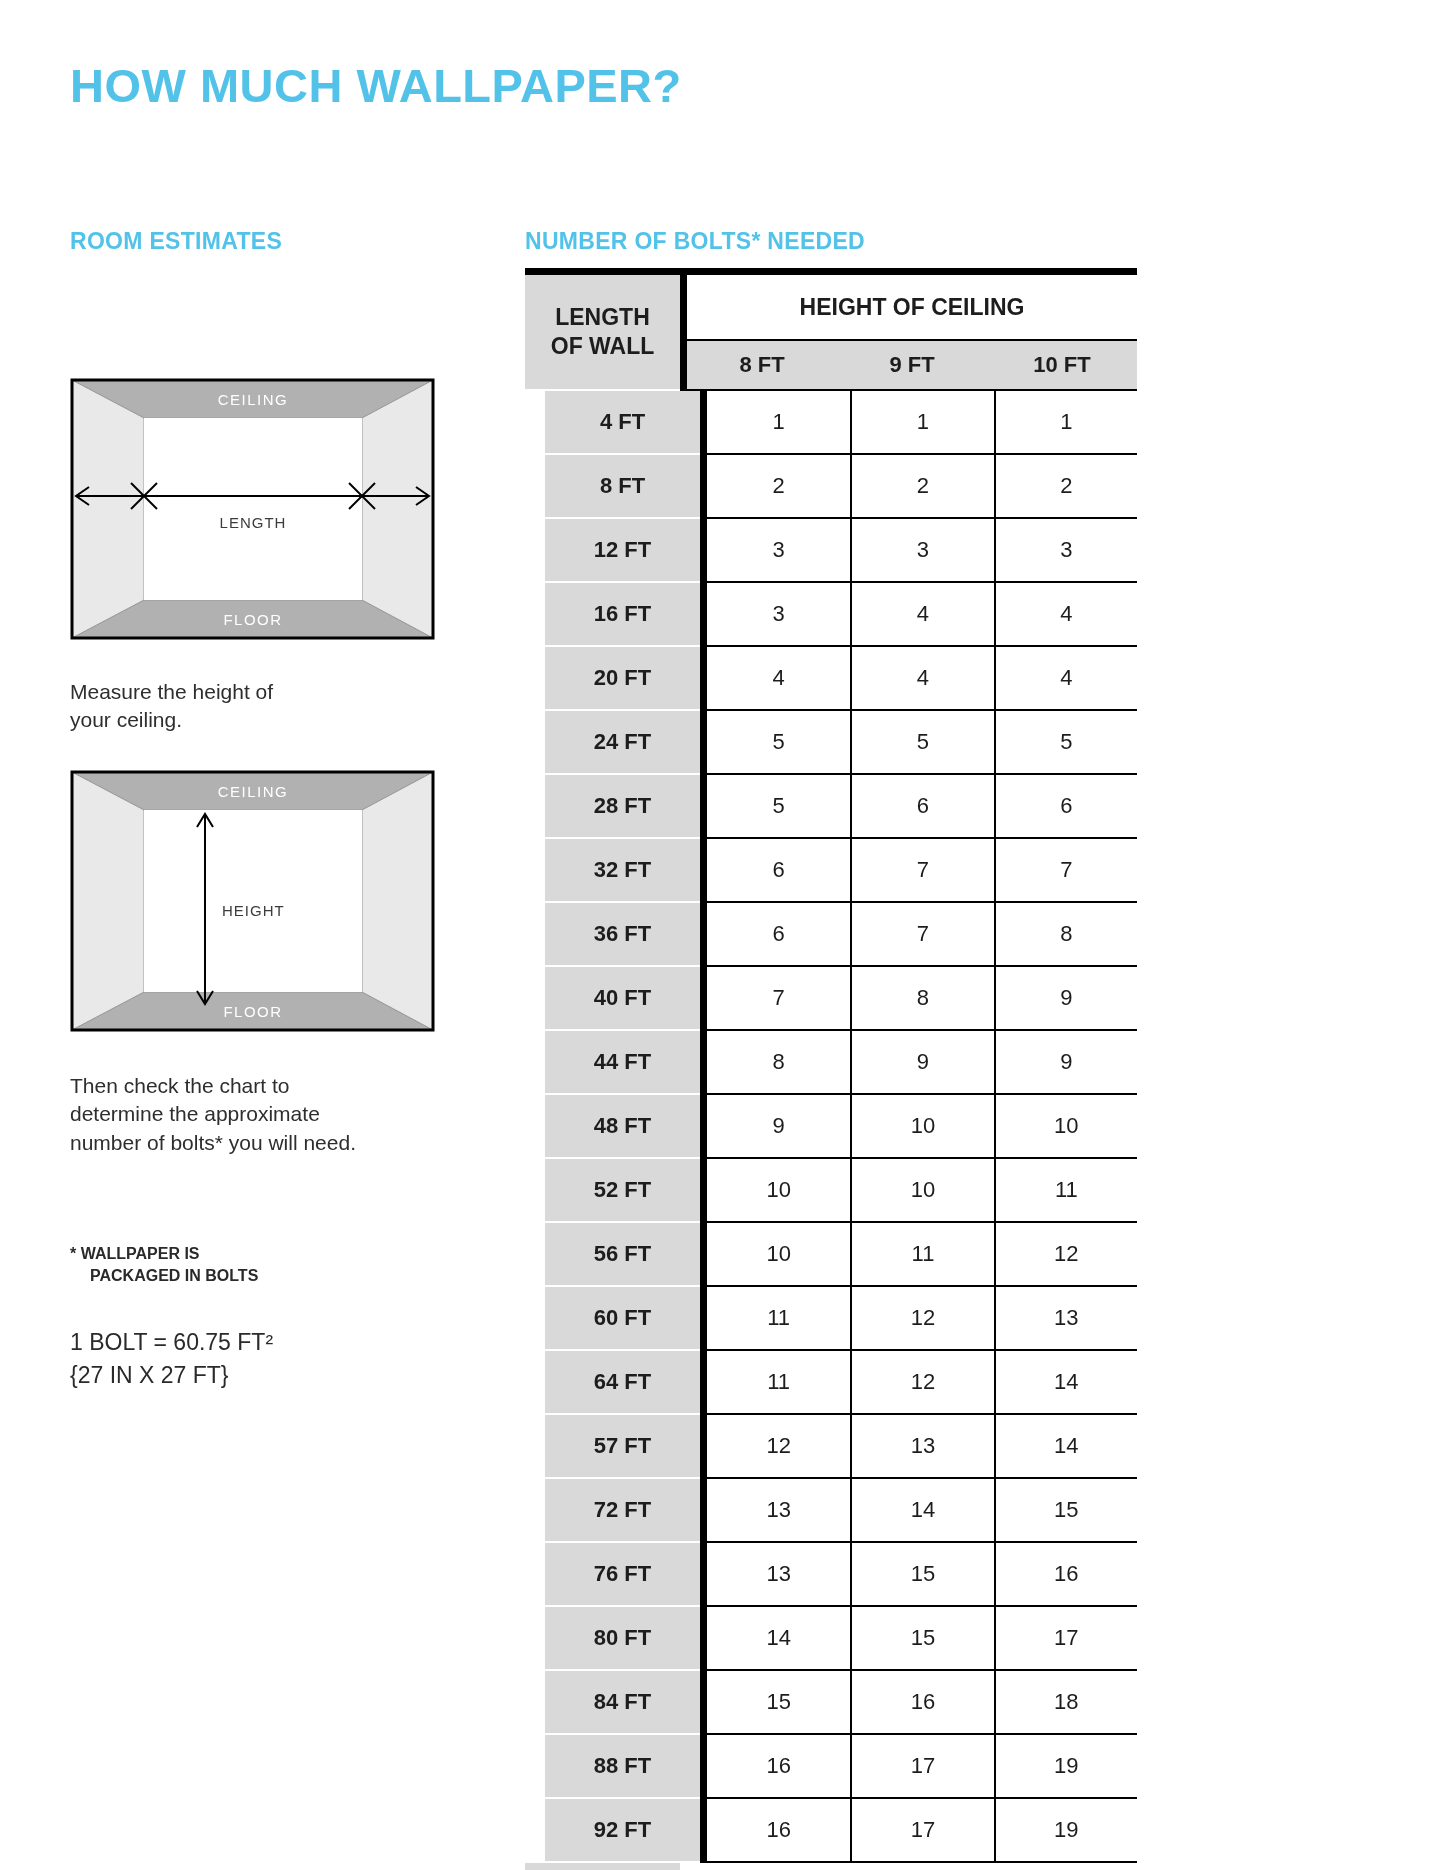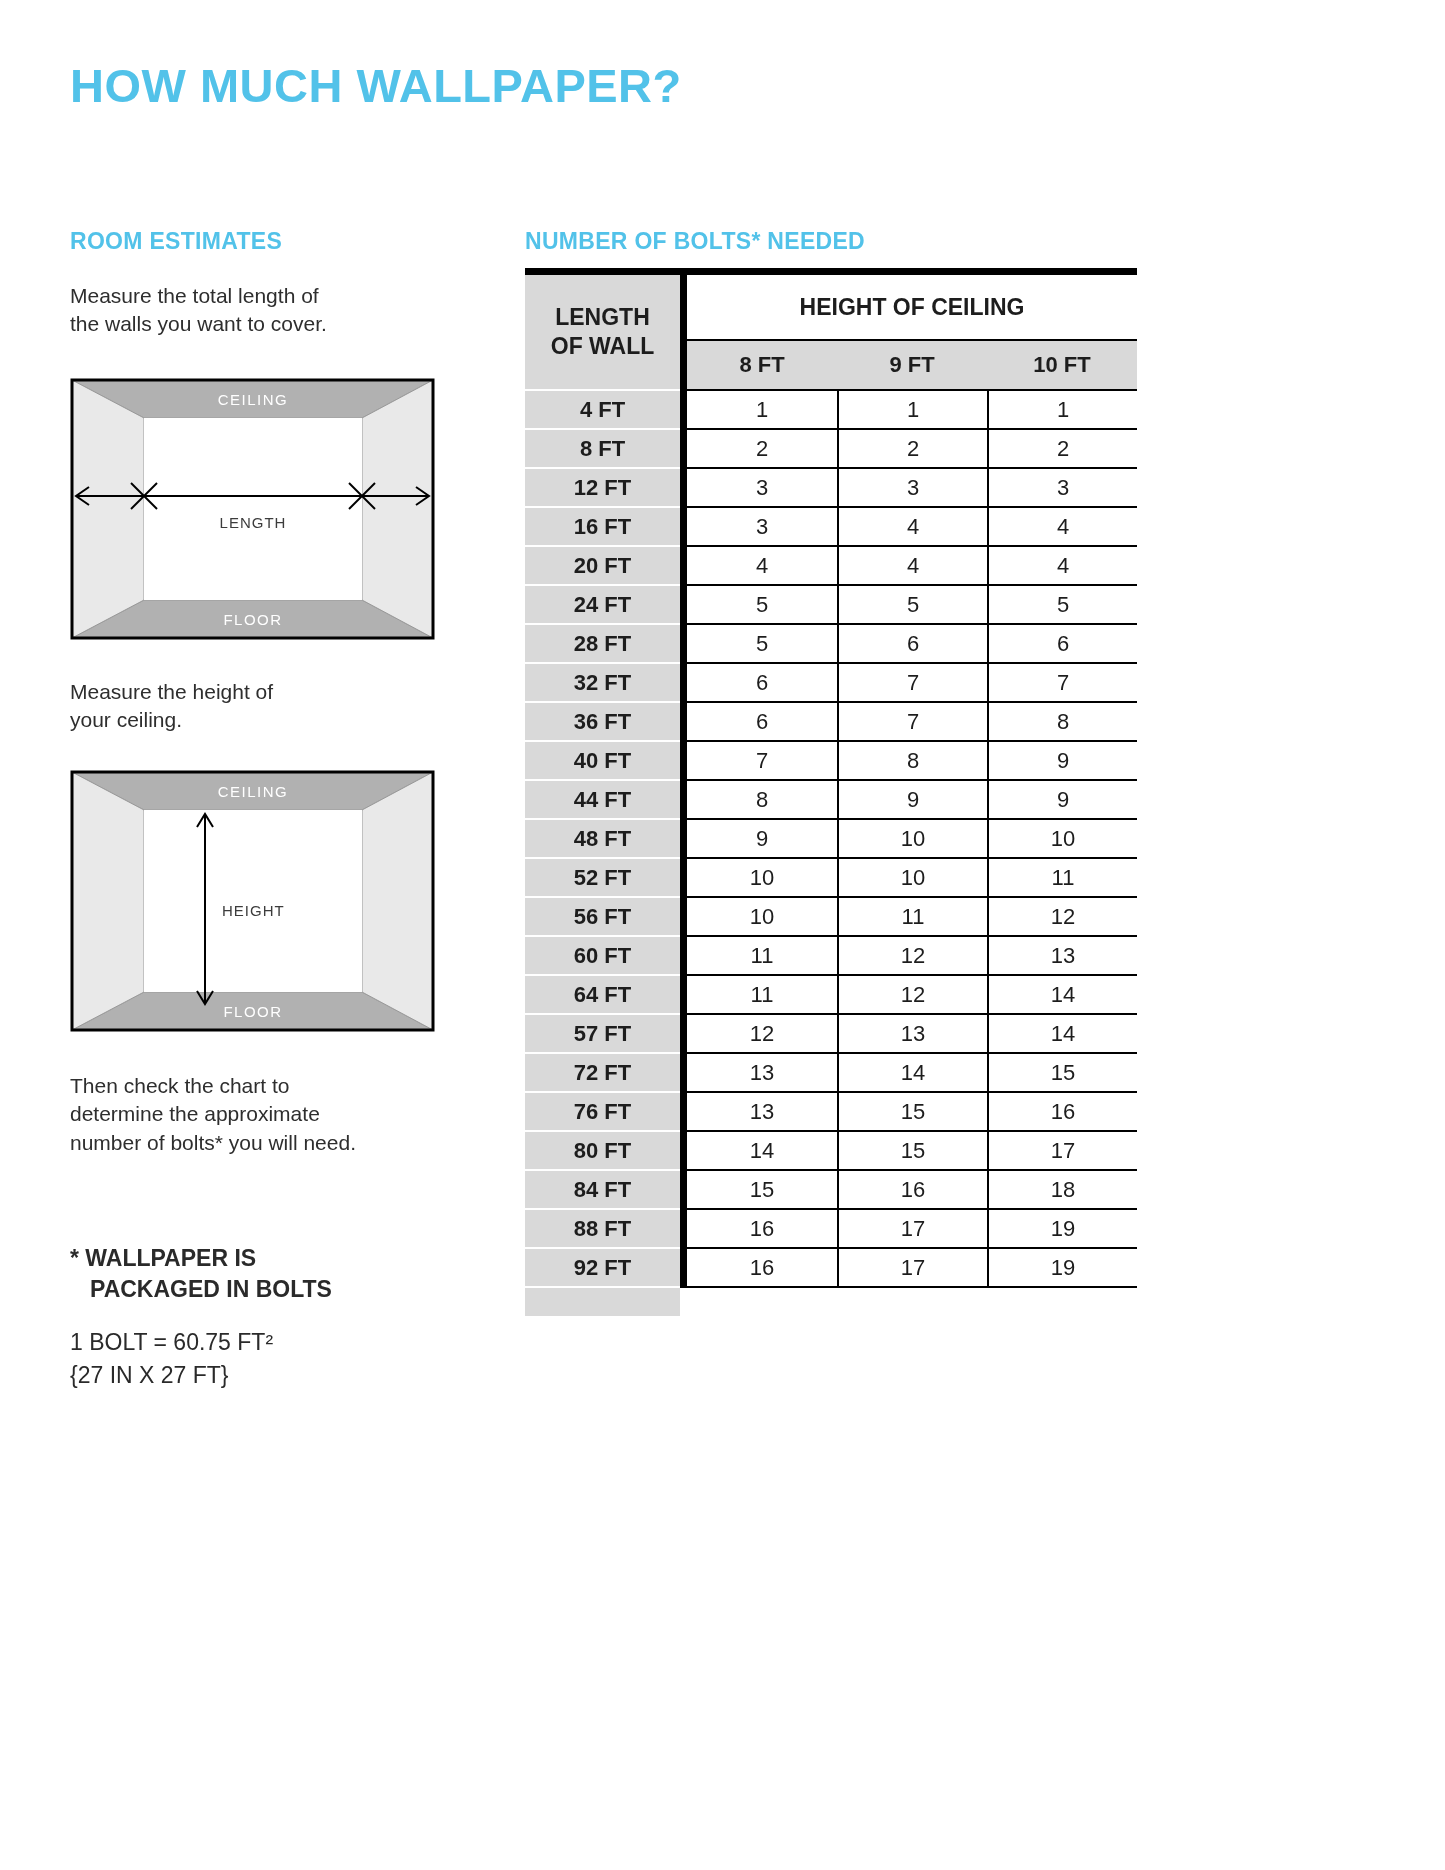--- a/index.html
+++ b/index.html
@@ -21,21 +21,21 @@
     font-size: 21px; line-height: 1.35; color: #2e2e2e; white-space: pre-line;
   }
 
   .diagram { position: absolute; left: 70px; }
   svg text { font-family: "Liberation Sans", sans-serif; }
   .dlabel-light { fill: #ffffff; font-size: 15px; letter-spacing: 1.5px; }
   .dlabel-dark  { fill: #3c3c3c; font-size: 15px; letter-spacing: 1px; }
 
   .footnote {
     position: absolute; left: 70px; top: 1243px;
-    font-size: 23px; font-weight: bold; line-height: 1.35; color: #2a2a2a;
+    font-size: 16px; font-weight: bold; line-height: 1.35; color: #2a2a2a;
   }
   .footnote .indent { padding-left: 20px; }
   .bolt-spec {
     position: absolute; left: 70px; top: 1326px;
     font-size: 23px; font-weight: normal; line-height: 1.45; color: #2a2a2a;
   }
 
   
   .bolt-table {
     position: absolute; left: 525px; top: 268px; width: 612px;
@@ -57,21 +57,21 @@
   }
   .sub-headers {
     height: 50px; background: #d9d9d9;
     display: grid; grid-template-columns: repeat(3, 1fr);
     border-bottom: 2px solid #000;
   }
   .sub-header {
     display: flex; align-items: center; justify-content: center;
     font-weight: bold; font-size: 22px; color: #1d1d1d;
   }
-  .trow { display: grid; grid-template-columns: 155px 1fr; height: 39px; }
+  .trow { display: grid; grid-template-columns: 155px 1fr; height: 64px; margin-left: 20px; }
   .length-cell {
     background: #d9d9d9; display: flex; align-items: center; justify-content: center;
     font-weight: bold; font-size: 22px; color: #1d1d1d;
     border-bottom: 2px solid #ffffff;
   }
   .row-values { border-left: 7px solid #000; display: grid; grid-template-columns: repeat(3, 1fr); }
   .value-cell {
     background: #ffffff; display: flex; align-items: center; justify-content: center;
     font-size: 22px; color: #1d1d1d; border-bottom: 2px solid #000;
   }
@@ -80,22 +80,20 @@
 </style>
 </head>
 <body>
 
 <div class="page">
 
   <h1 class="title">HOW MUCH WALLPAPER?</h1>
 
   <h2 class="section-heading left-heading">ROOM ESTIMATES</h2>
 
-  <p class="para" style="top:282px">Measure the total length of
-the walls you want to cover.</p>
 
   <svg class="diagram" style="top:378px" width="365" height="262" viewBox="0 0 365 262">
     <polygon points="2,2 363,2 292,40 74,40" fill="#b1b1b1" stroke="#9a9a9a" stroke-width="1"></polygon>
     <polygon points="2,260 363,260 292,222 74,222" fill="#b1b1b1" stroke="#9a9a9a" stroke-width="1"></polygon>
     <polygon points="2,2 74,40 74,222 2,260" fill="#e9e9e9" stroke="#9a9a9a" stroke-width="1"></polygon>
     <polygon points="363,2 292,40 292,222 363,260" fill="#e9e9e9" stroke="#9a9a9a" stroke-width="1"></polygon>
     <rect x="74" y="40" width="218" height="182" fill="#ffffff"></rect>
     <line x1="6" y1="118" x2="359" y2="118" stroke="#000" stroke-width="2"></line>
     <path d="M19,109 L6,118 L19,127" fill="none" stroke="#000" stroke-width="2"></path>
     <path d="M346,109 L359,118 L346,127" fill="none" stroke="#000" stroke-width="2"></path>

